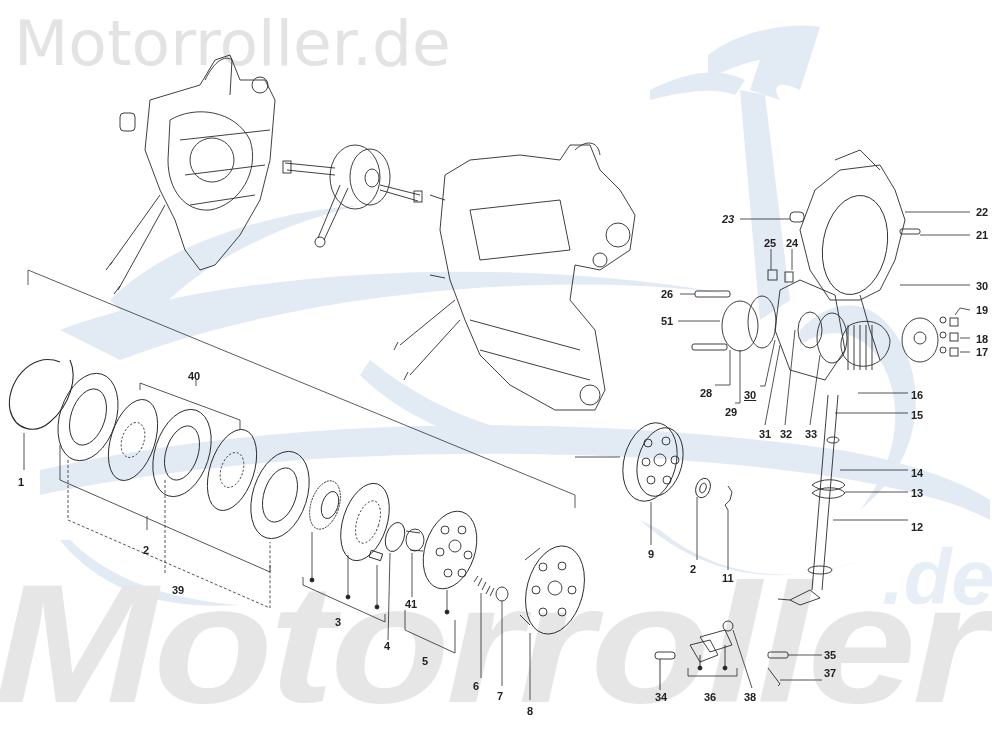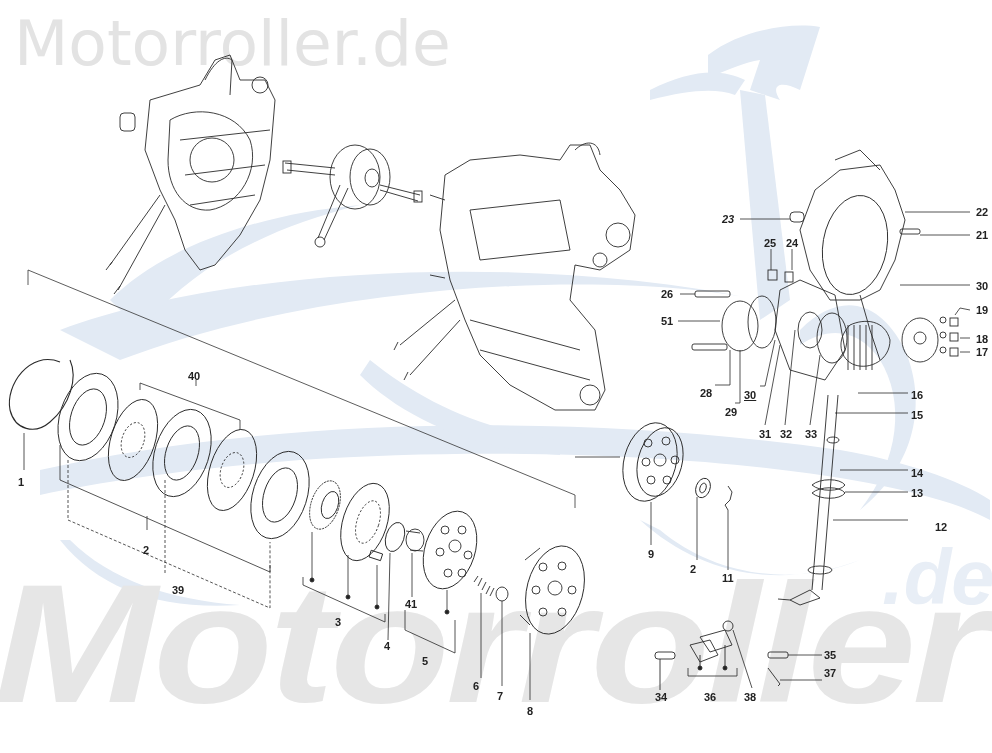--- a/index.html
+++ b/index.html
@@ -248,21 +248,21 @@
     <div class="label" style="left:143px;top:545px;">2</div>
     <div class="label" style="left:335px;top:617px;">3</div>
     <div class="label" style="left:384px;top:641px;">4</div>
     <div class="label" style="left:422px;top:656px;">5</div>
     <div class="label" style="left:473px;top:681px;">6</div>
     <div class="label" style="left:497px;top:691px;">7</div>
     <div class="label" style="left:527px;top:706px;">8</div>
     <div class="label" style="left:648px;top:549px;">9</div>
     <div class="label" style="left:690px;top:564px;">2</div>
     <div class="label" style="left:722px;top:573px;">11</div>
-    <div class="label" style="left:911px;top:522px;margin-left:24px;">12</div>
+    <div class="label" style="left:911px;top:522px;">12</div>
     <div class="label" style="left:911px;top:488px;">13</div>
     <div class="label" style="left:911px;top:468px;">14</div>
     <div class="label" style="left:911px;top:410px;">15</div>
     <div class="label" style="left:911px;top:390px;">16</div>
     <div class="label" style="left:976px;top:347px;">17</div>
     <div class="label" style="left:976px;top:334px;">18</div>
     <div class="label" style="left:976px;top:305px;">19</div>
     <div class="label" style="left:976px;top:281px;">30</div>
     <div class="label" style="left:976px;top:230px;">21</div>
     <div class="label" style="left:976px;top:207px;">22</div>

